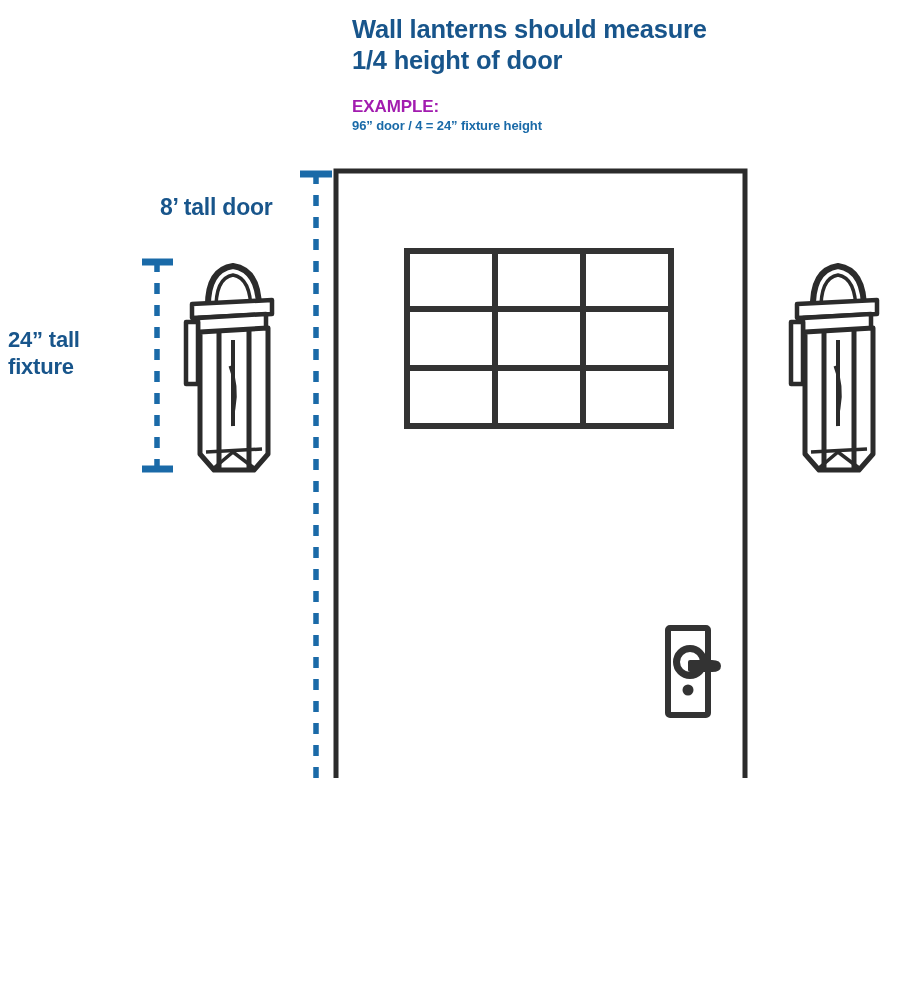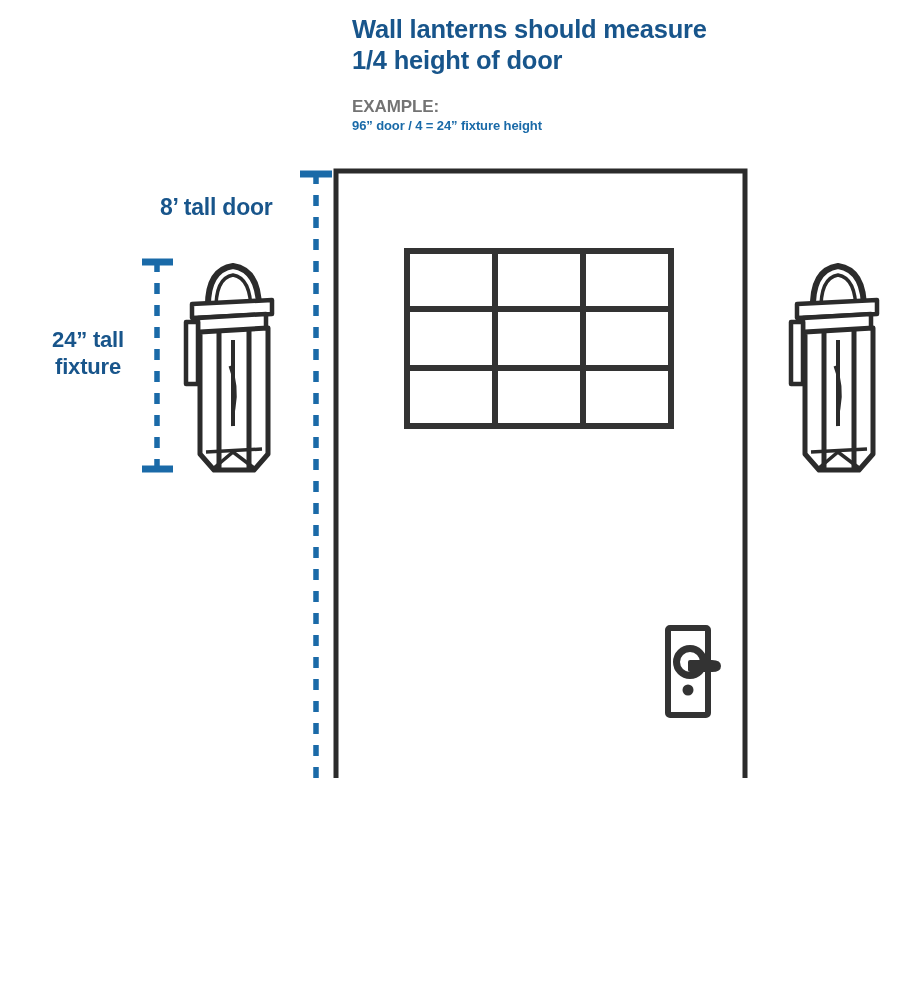--- a/index.html
+++ b/index.html
@@ -28,43 +28,43 @@
     top: 14px;
     font-size: 25.5px;
     font-weight: 600;
     letter-spacing: -0.2px;
   }
   #example-label {
     left: 352px;
     top: 97px;
     font-size: 17px;
     font-weight: bold;
-    color: #737373;
+    color: #a21caf;
     letter-spacing: -0.1px;
   }
   #example-calc {
     left: 352px;
     top: 118px;
     font-size: 13px;
     font-weight: bold;
     color: #1a6aa8;
     letter-spacing: -0.1px;
   }
   #door-label {
     left: 160px;
     top: 193px;
     font-size: 23px;
     font-weight: 600;
     letter-spacing: -0.2px;
   }
   #fixture-label {
-    left: 17px;
+    left: 8px;
     top: 327px;
     width: 142px;
-    text-align: center;
+    text-align: left;
     font-size: 22px;
     font-weight: 600;
     letter-spacing: -0.2px;
     white-space: normal;
   }
   svg.layer {
     position: absolute;
     left: 0;
     top: 0;
     width: 900px;

